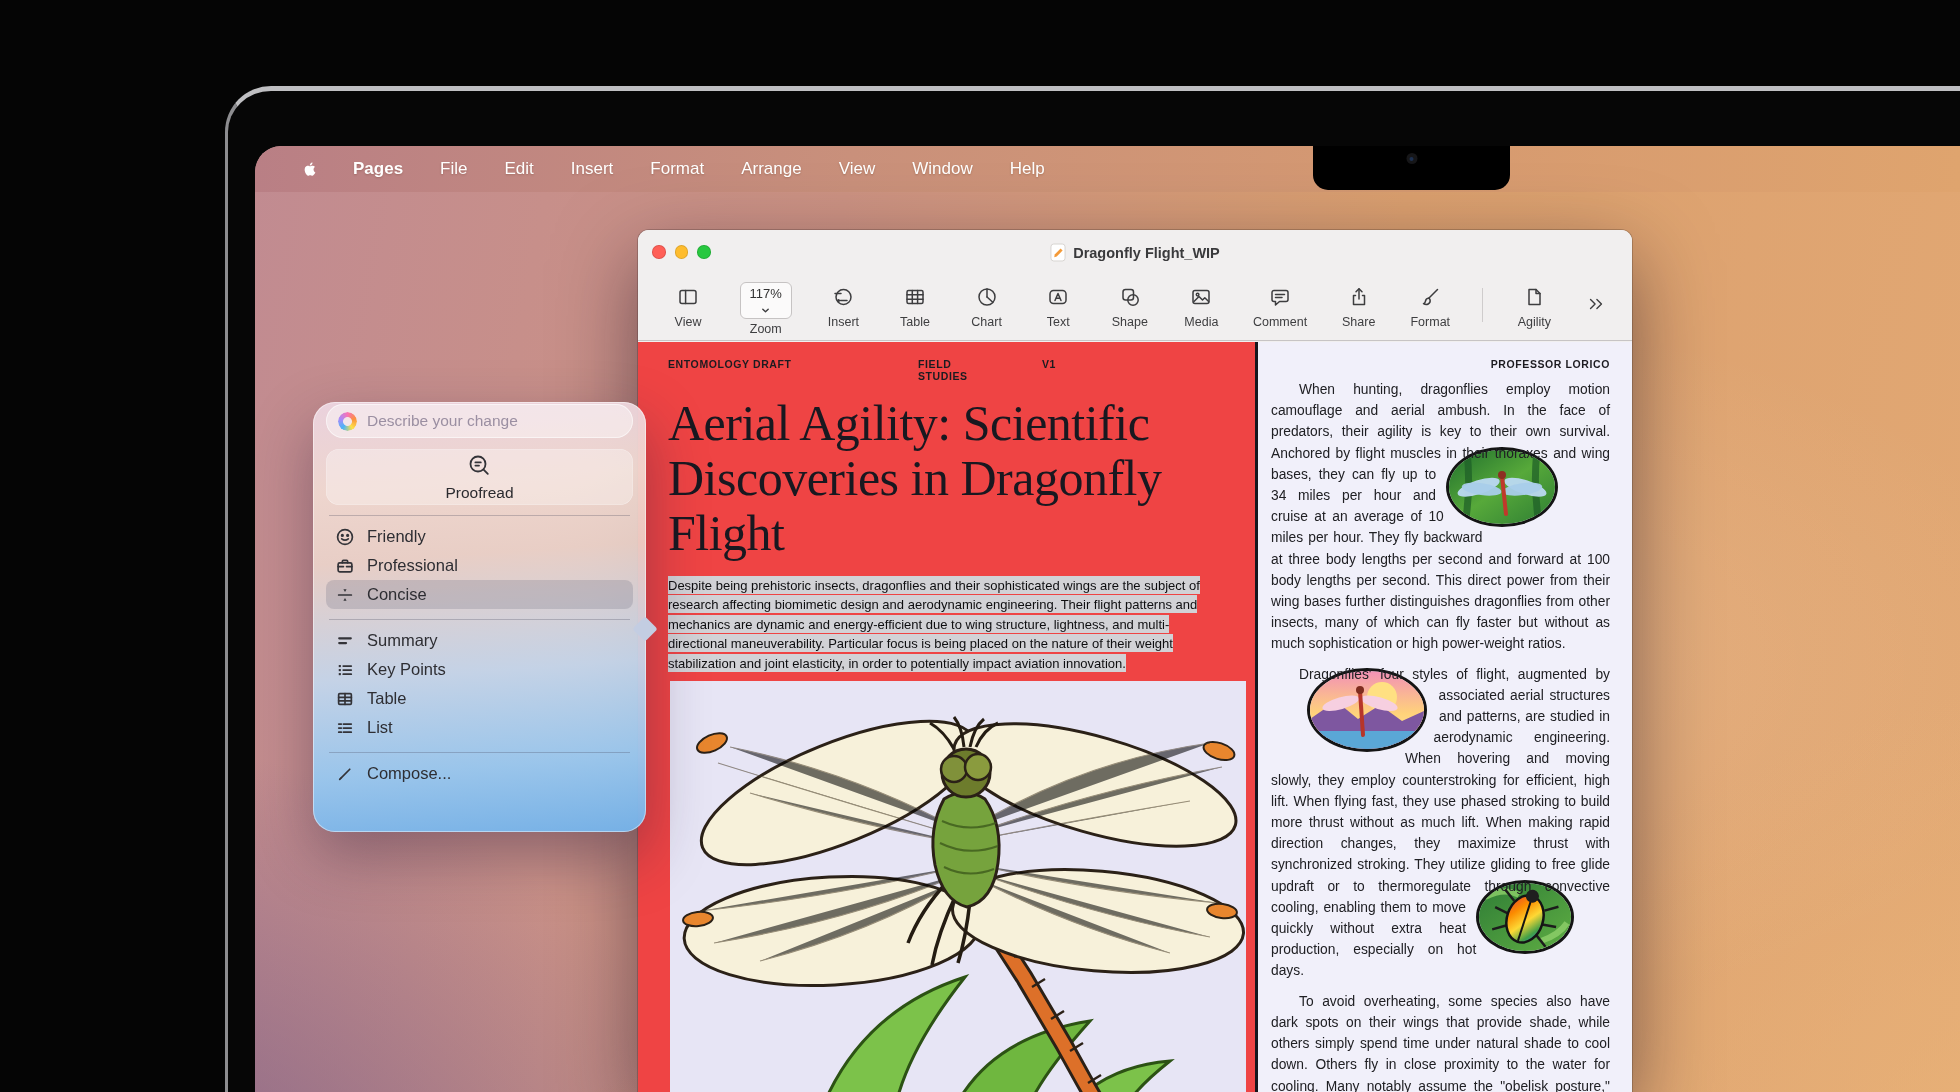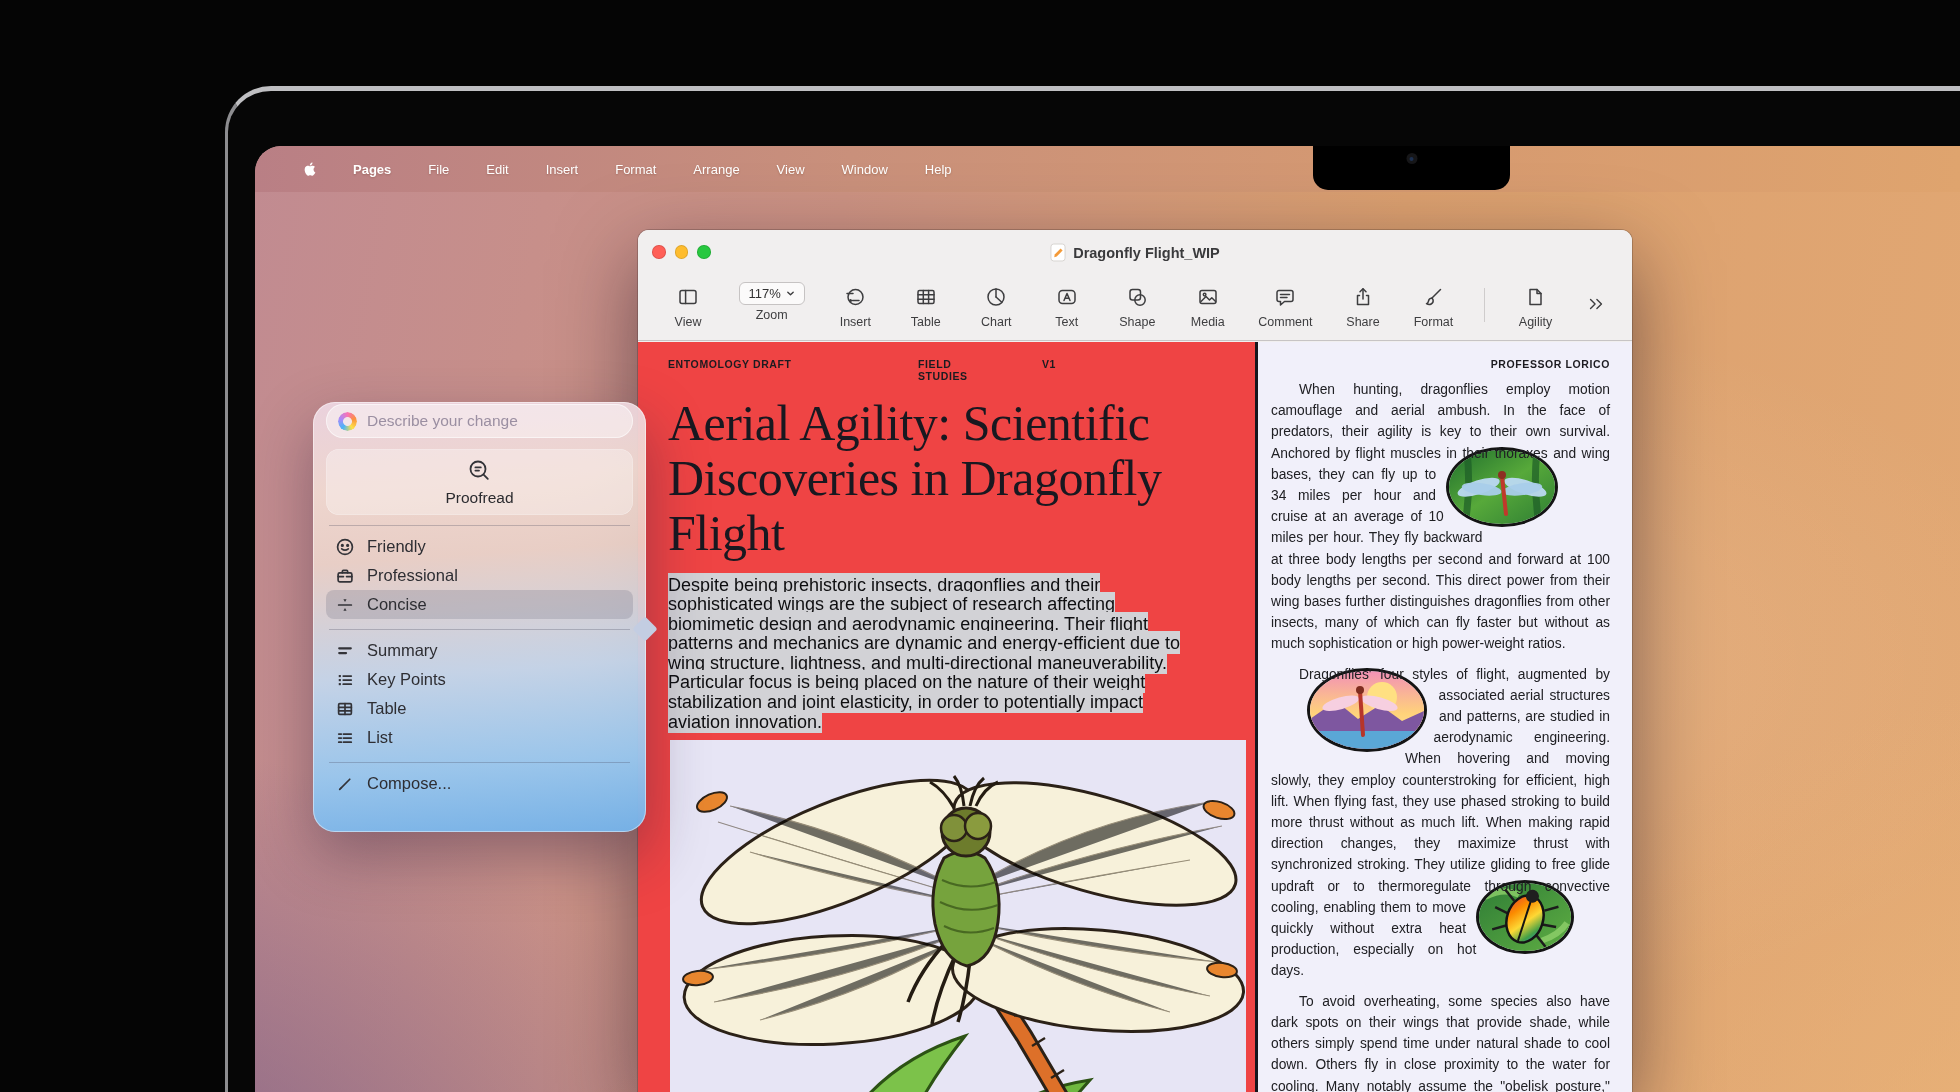--- a/index.html
+++ b/index.html
@@ -18,21 +18,21 @@
       radial-gradient(1500px 950px at 118% 112%, #eab479 0%, rgba(234,180,121,0) 58%),
       radial-gradient(1150px 850px at -12% 118%, #7c5f86 0%, rgba(124,95,134,0) 62%),
       radial-gradient(950px 650px at 42% 135%, #b4743f 0%, rgba(180,116,63,0) 65%),
       radial-gradient(900px 500px at 70% 55%, rgba(255,230,200,.18) 0%, rgba(255,230,200,0) 70%),
       linear-gradient(100deg,#c18b91 0%,#cd9383 32%,#dba06f 62%,#e2a873 100%);}
 
   
   .menubar{position:absolute;left:0;top:0;right:0;height:46px;display:flex;align-items:center;
     gap:37px;padding-left:46px;border-top-left-radius:26px;
     background:linear-gradient(90deg,#b97f85 0%,#c9907b 35%,#d69a70 70%,#dfa46e 100%);
-    color:#fff;font-size:13px;text-shadow:0 1px 2px rgba(80,40,20,.25);}
+    color:#fff;font-size:17px;text-shadow:0 1px 2px rgba(80,40,20,.25);}
   .menu-item{cursor:default;}
   .menu-item.app{font-weight:bold;}
   .apple-logo{display:flex;align-items:center;}
 
   
   .notch{position:absolute;left:1058px;top:0;width:197px;height:44px;background:#000;
          border-radius:0 0 15px 15px;}
   .cam{position:absolute;left:50%;top:7px;transform:translateX(-50%);width:11px;height:11px;
        border-radius:50%;background:#161618;}
   .cam::after{content:"";position:absolute;left:3.5px;top:3.5px;width:4px;height:4px;border-radius:50%;
@@ -50,37 +50,37 @@
   .title-wrap{position:absolute;left:0;right:0;top:0;height:45px;display:flex;align-items:center;
               justify-content:center;gap:7px;}
   .win-title{font-size:14.5px;font-weight:bold;color:#3a3a3c;}
 
   .toolbar{height:66px;background:#f1efef;border-bottom:1px solid #c7c4c4;display:flex;
            align-items:flex-start;padding:7px 26px 0 30px;justify-content:space-between;}
   .tb-item{display:flex;flex-direction:column;align-items:center;gap:3px;min-width:40px;color:#3d3d3f;}
   .tb-label{font-size:12.5px;color:#3e3e40;}
   .tb-icons{height:30px;display:flex;align-items:center;}
   .zoom-chip{display:flex;align-items:center;gap:5px;border:1px solid #c6c3c3;background:#fbfafa;
-             border-radius:6px;padding:3px 9px;font-size:13px;color:#333;}
+             border-radius:6px;padding:3px 9px;font-size:13px;color:#333;flex-direction:column;}
   .tb-sep{width:1px;height:34px;background:#cfcccc;margin-top:6px;}
   .tb-more{display:flex;align-items:center;height:30px;margin-top:7px;color:#3d3d3f;}
 
   
   .doc{position:absolute;top:112px;left:0;right:0;bottom:0;display:flex;}
   .page-left{width:620px;background:#ef4444;border-right:3px solid #17161c;
              padding:16px 54px 0 30px;overflow:hidden;position:relative;}
   .page-right{flex:1;background:#f1f0fa;padding:16px 22px 0 13px;overflow:hidden;color:#1f1f23;}
 
   .doc-hdr{display:flex;font-size:10.5px;font-weight:bold;letter-spacing:.6px;color:#1c1b20;}
   .hdr-left{width:250px;}
   .hdr-center{width:86px;}
   .hdr-ver{margin-left:38px;}
   .doc-title{margin-top:14px;width:545px;font-family:"Liberation Serif", serif;font-size:50px;
              line-height:1.1;color:#191820;letter-spacing:-.5px;}
-  .sel-para{margin-top:14px;width:537px;font-size:18px;line-height:19.6px;color:#0e0e10;}
+  .sel-para{margin-top:14px;width:537px;font-size:13px;line-height:19.6px;color:#0e0e10;}
   .hl{background:#d2d2d6;box-decoration-break:clone;-webkit-box-decoration-break:clone;padding:1.5px 0;}
 
   .dragonfly-art{display:block;margin:8px 0 0 2px;width:576px;height:432px;margin-right:-52px;}
 
   .byline{text-align:right;font-size:10.5px;font-weight:bold;letter-spacing:.6px;color:#1c1b20;}
   .page-right p{margin:9px 0 0 0;font-size:13.8px;line-height:21.2px;text-align:justify;
                 text-indent:28px;color:#202024;}
   .oval{border:3px solid #141414;border-radius:50%;overflow:hidden;display:block;}
   .oval svg{display:block;}
   .fl-r{float:right;shape-outside:ellipse(50% 50%);}
@@ -100,21 +100,21 @@
   .wt-input-wrap{display:flex;align-items:center;gap:8px;height:34px;border-radius:17px;
     background:rgba(255,255,255,.42);box-shadow:inset 0 0 0 1px rgba(255,255,255,.55);padding:0 12px;}
   .ai-icon{width:19px;height:19px;border-radius:50%;flex:0 0 auto;
     background:conic-gradient(#f973b5,#fb923c,#fde047,#4ab6f5,#a78bfa,#f973b5);
     -webkit-mask:radial-gradient(circle,transparent 30%,#000 36%);
             mask:radial-gradient(circle,transparent 30%,#000 36%);}
   .wt-input{flex:1;border:none;background:transparent;outline:none;font-size:15.5px;color:#3c3740;
             font-family:"Liberation Sans",sans-serif;}
   .wt-input::placeholder{color:#9b8fa2;}
   .wt-actions{display:flex;gap:10px;margin-top:11px;}
-  .wt-action{flex:1;height:66px;border-radius:13px;background:rgba(255,255,255,.32);
+  .wt-action{flex:1;height:56px;border-radius:13px;background:rgba(255,255,255,.32);
     display:flex;flex-direction:column;align-items:center;justify-content:center;gap:4px;
     font-size:15.5px;color:#2b2b2f;box-shadow:inset 0 0 0 .5px rgba(255,255,255,.4);}
   .wt-sep{height:1px;background:rgba(70,70,90,.28);margin:10px 3px 6px 3px;}
   .wt-row{display:flex;align-items:center;gap:12px;height:29px;padding:0 9px;border-radius:8px;
           font-size:16.5px;color:#2e2e33;}
   .wt-row.selected{background:rgba(120,120,135,.28);}
   .wt-ic{width:20px;display:flex;justify-content:center;}
   .wt-compose{margin-top:3px;}
 
   svg.ic{stroke:#3d3d3f;fill:none;stroke-width:1.5;stroke-linecap:round;stroke-linejoin:round;}

